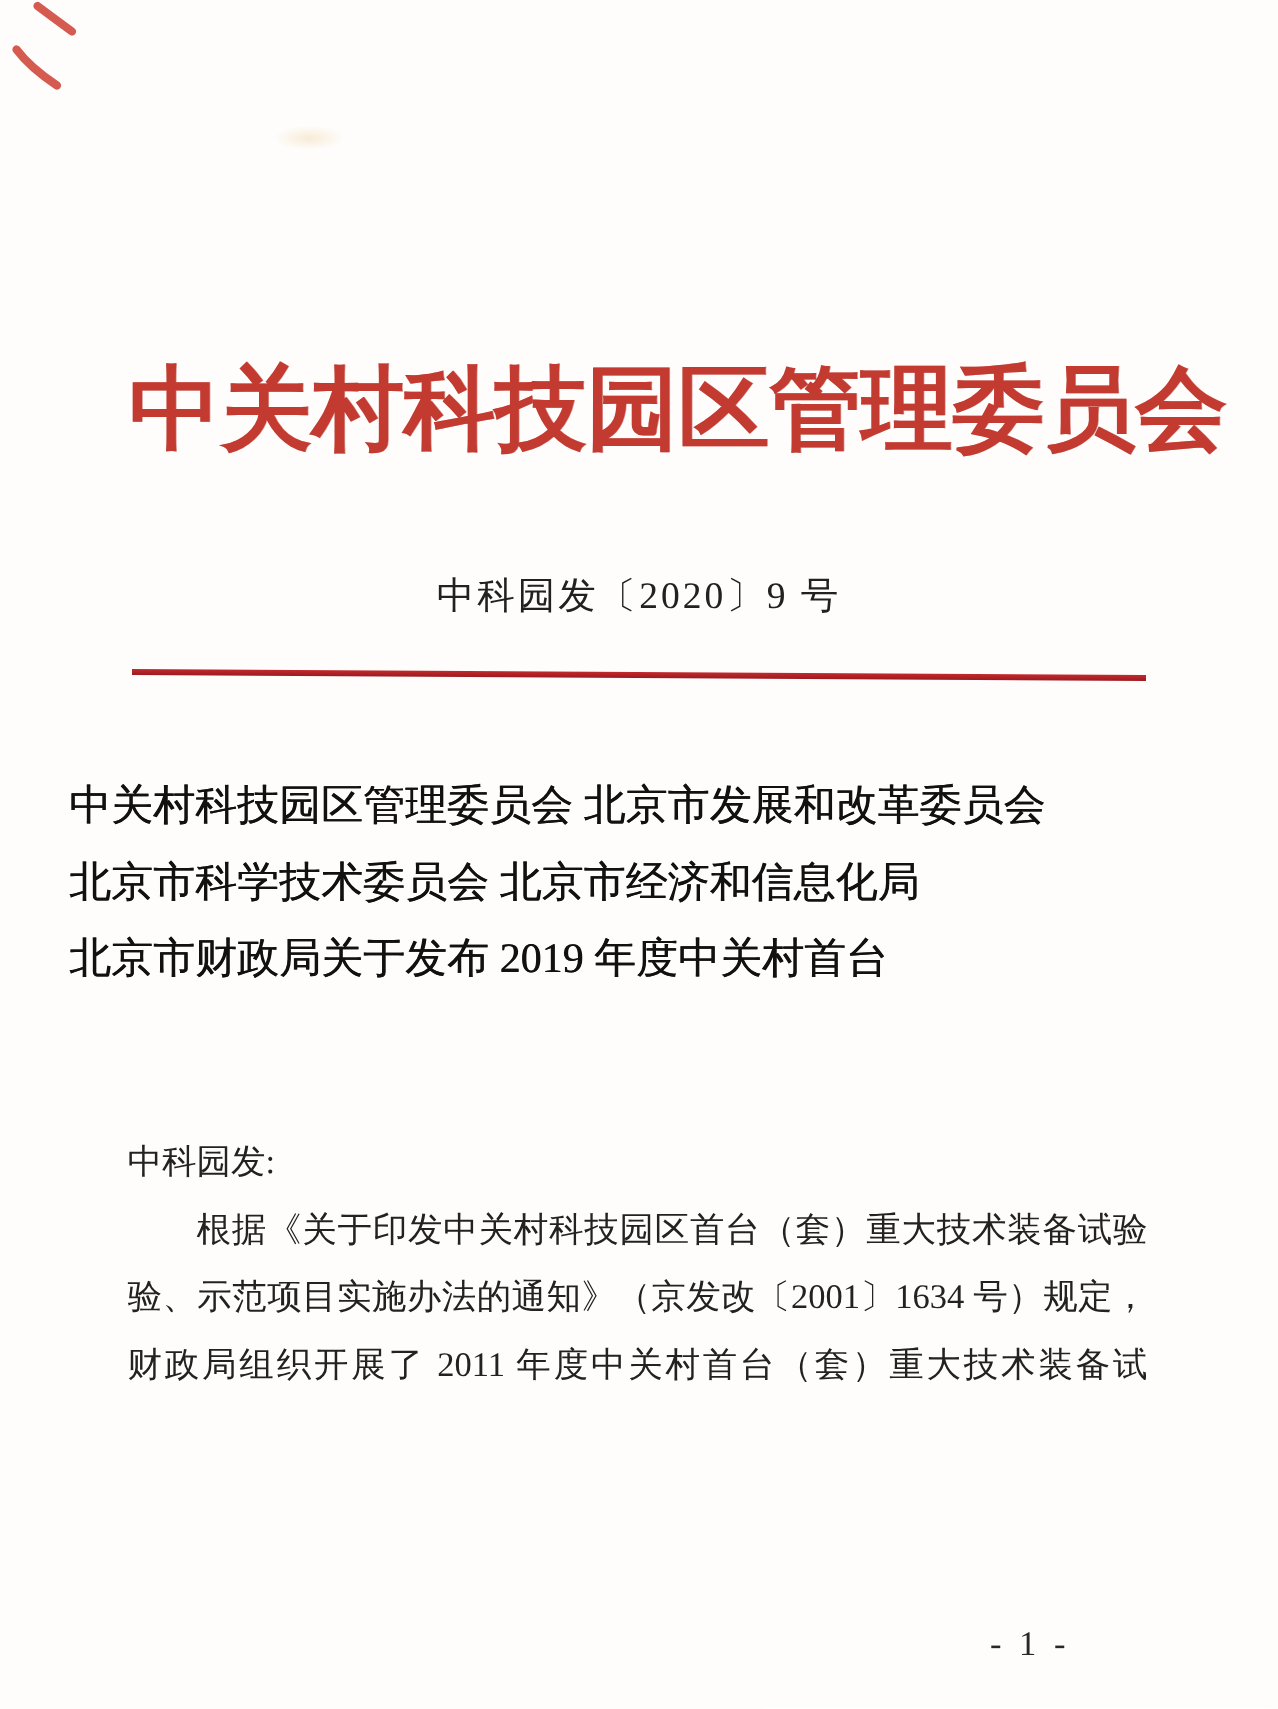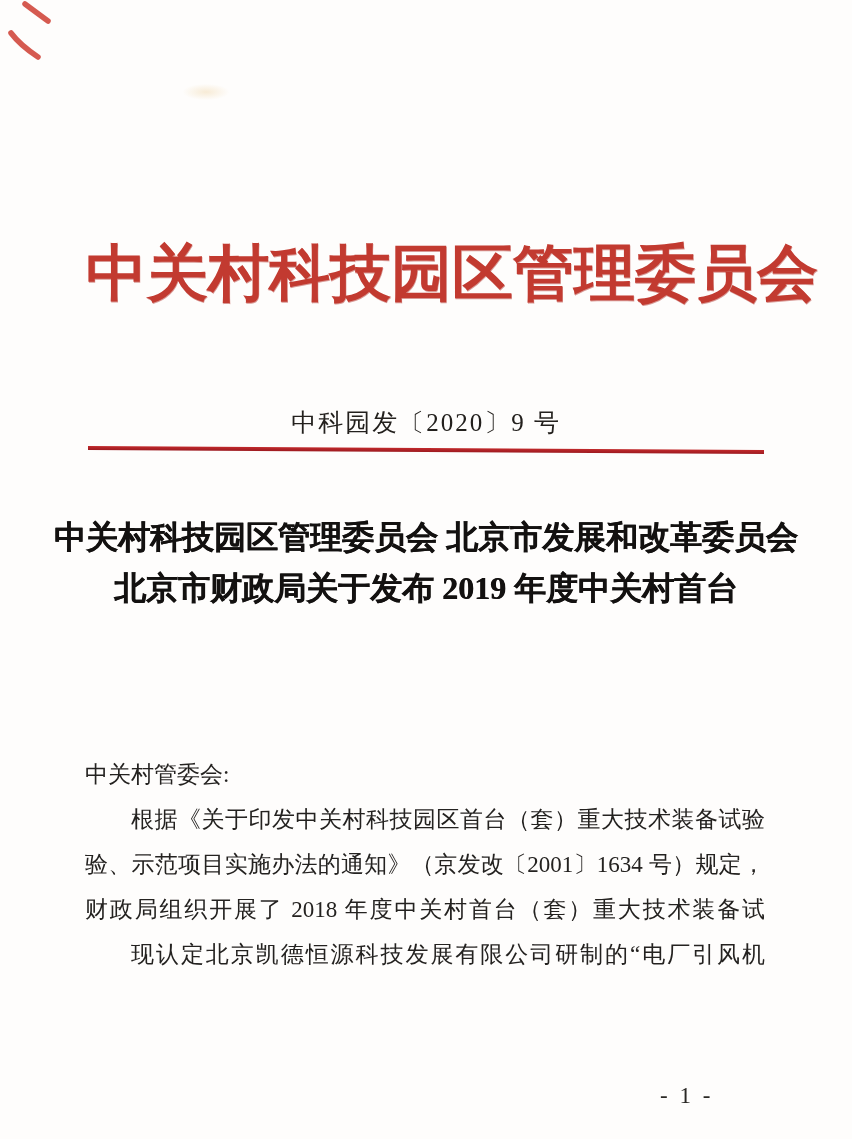--- a/index.html
+++ b/index.html
@@ -23,31 +23,31 @@
   .letterhead{
     position:absolute;top:236px;left:86px;width:680px;
     font-size:61px;font-weight:900;
     color:#c23a30;
     text-align:justify;text-align-last:justify;
     line-height:1.25;
     text-shadow:0.5px 0.5px 0 rgba(170,30,25,.45);
     white-space:nowrap;
   }
   .docno{
-    position:absolute;top:406px;left:0;width:852px;
+    position:absolute;top:380px;left:0;width:852px;
     text-align:center;font-size:25px;letter-spacing:2px;color:#23201d;
   }
   .divider{
     position:absolute;top:448px;left:88px;width:676px;height:4px;
     background:linear-gradient(180deg,#c22a2c 0%,#9d1a20 100%);
     transform:rotate(0.35deg);
   }
   .doc-title{
     position:absolute;top:512px;left:46px;width:760px;
-    text-align:center;font-weight:700;font-size:32px;line-height:51px;
+    font-weight:400;font-size:28px;line-height:51px;
     color:#131110;letter-spacing:0px;
   }
   .doc-title .t-line{white-space:nowrap;text-shadow:0.4px 0 0 #131110;}
   .body-text{
     position:absolute;top:752px;left:85px;width:680px;
     font-size:23px;line-height:45px;color:#242220;
   }
   .b-line{
     text-align:justify;text-align-last:justify;
     height:45px;overflow:hidden;
@@ -74,26 +74,26 @@
   <div class="smudge"></div>
 
   <div class="letterhead">中关村科技园区管理委员会</div>
 
   <div class="docno">中科园发〔2020〕9 号</div>
 
   <div class="divider"></div>
 
   <div class="doc-title">
     <div class="t-line">中关村科技园区管理委员会 北京市发展和改革委员会</div>
+    <div class="t-line">北京市科学技术委员会 北京市经济和信息化局</div>
     <div class="t-line">北京市财政局关于发布 2019 年度中关村首台</div>
   </div>
 
   <div class="body-text">
-    <div class="salutation">中关村管委会:</div>
+    <div class="salutation">中科园发:</div>
     <div class="b-line indent">根据《关于印发中关村科技园区首台（套）重大技术装备试验</div>
     <div class="b-line">验、示范项目实施办法的通知》（京发改〔2001〕1634 号）规定，</div>
-    <div class="b-line">财政局组织开展了 2018 年度中关村首台（套）重大技术装备试</div>
-    <div class="b-line indent">现认定北京凯德恒源科技发展有限公司研制的“电厂引风机</div>
+    <div class="b-line">财政局组织开展了 2011 年度中关村首台（套）重大技术装备试</div>
   </div>
 
   <div class="pageno">- 1 -</div>
 
 </div>
 
 </body></html>

